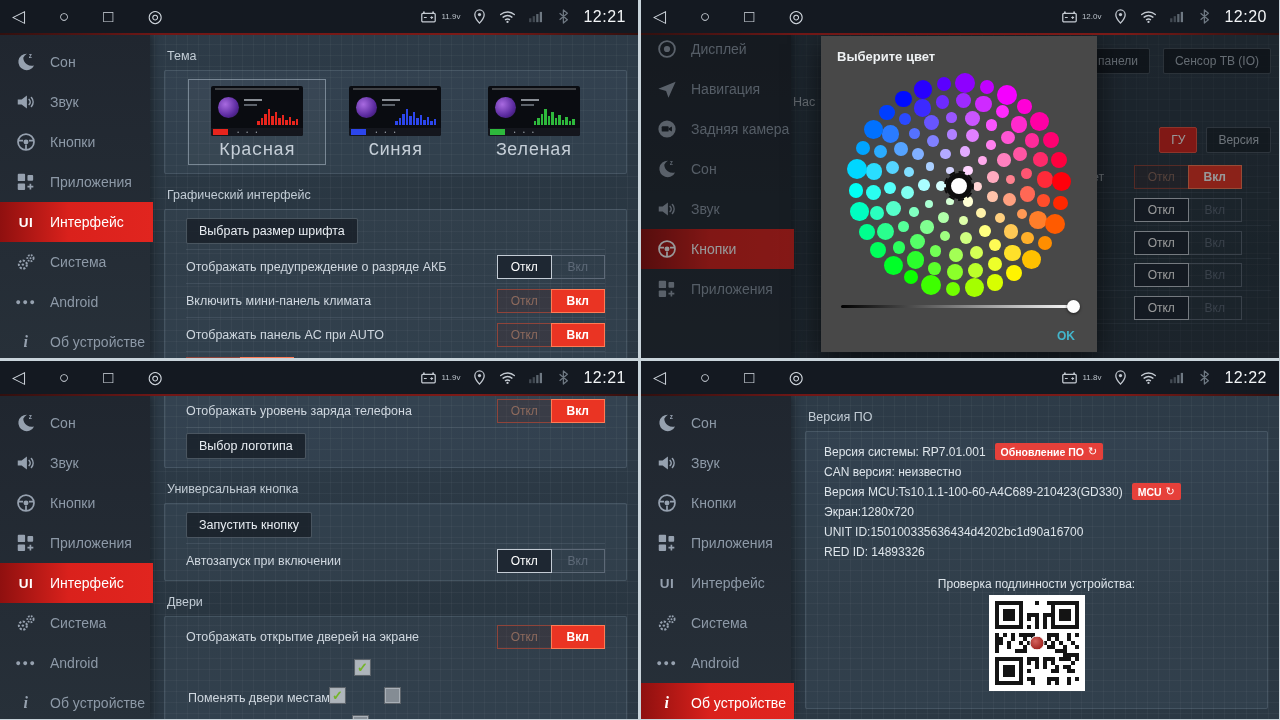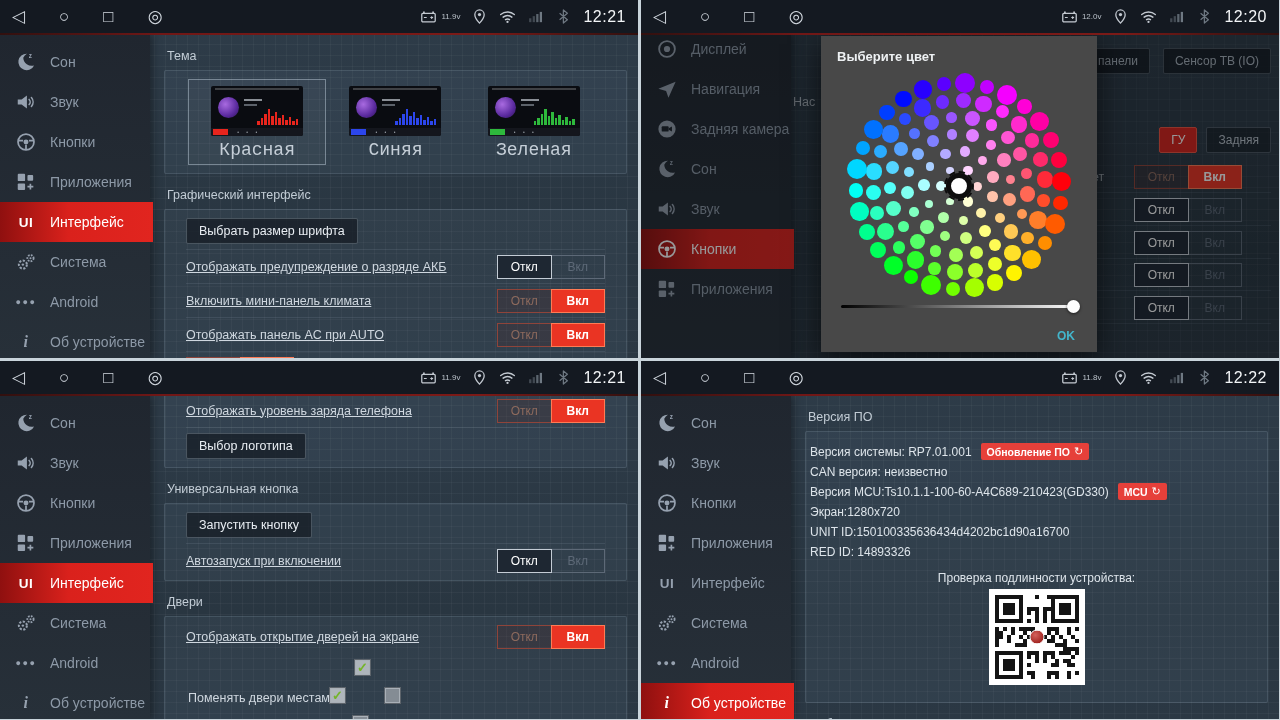--- a/index.html
+++ b/index.html
@@ -37,21 +37,21 @@
   .txticon.dots3{font-size:9px;letter-spacing:1.5px;}
   
   .content{position:relative;flex:1;padding:10px 11px 0 14px;overflow:hidden;}
   .sec-title{font-size:12.5px;color:#c2ccd5;margin:14px 3px 7px;}
   .sec-title:first-child{margin-top:4px;}
   .panel{background:rgba(140,172,195,0.07);border:1px solid rgba(190,212,226,0.14);border-radius:2px;padding:3px 21px;}
   .panel.clipped{margin-top:-16px;}
   .panel.tall{padding-bottom:26px;}
   .prow{display:flex;align-items:center;min-height:33px;}
   .prow + .prow{border-top:1px solid rgba(196,216,231,0.10);}
-  .rlabel{flex:1;font-size:12.5px;color:#cfd7df;padding-right:20px;text-decoration:underline;}
+  .rlabel{flex:1;font-size:12.5px;color:#cfd7df;padding-right:20px;}
   .btn{font-family:inherit;display:inline-block;margin:5px 0;padding:5px 12px;font-size:12.5px;color:#e8edf2;background:rgba(22,28,36,0.75);border:1px solid rgba(195,212,226,0.28);border-radius:2px;cursor:default;}
   
   .toggle{display:flex;width:108px;height:24px;flex:none;font-size:12px;box-sizing:border-box;cursor:default;}
   .tseg{flex:1;display:flex;align-items:center;justify-content:center;box-sizing:border-box;}
   .toggle.off .tseg.off{color:#fff;background:#1e2732;border:1px solid #c4ccd5;}
   .toggle.off .tseg.on{color:#5d6977;border:1px solid #5d6977;border-left:none;}
   .toggle.on .tseg.off{color:#8d6a5d;background:rgba(90,32,26,0.18);border:1px solid #8f443a;border-right:none;}
   .toggle.on .tseg.on{color:#fff;background:#ea3423;border:1px solid #ff7b55;font-weight:bold;}
   
   .themes{display:flex;padding:5px 2px;}
@@ -90,26 +90,26 @@
   .overlay{position:absolute;inset:0;background:rgba(7,9,13,0.42);z-index:3;}
   .dialog{position:absolute;left:180px;top:1px;width:276px;height:316px;background:#484848;box-shadow:0 8px 28px rgba(0,0,0,0.65);z-index:4;}
   .dlg-title{padding:13px 16px 4px;font-size:13px;font-weight:bold;color:#eef1f3;}
   .wheel{position:absolute;left:28px;top:40px;width:220px;height:220px;}
   .wheel .dot{position:absolute;border-radius:50%;}
   .marker{position:absolute;left:97px;top:97px;width:26px;height:26px;border-radius:50%;background:#fff;border:5px solid #0d0d0d;box-sizing:border-box;outline:2px dashed #0d0d0d;outline-offset:0px;}
   .slider{position:absolute;left:20px;right:20px;top:269px;height:3px;border-radius:2px;background:linear-gradient(90deg,#000,#fff);}
   .sthumb{position:absolute;right:-3px;top:-5px;width:13px;height:13px;border-radius:50%;background:#fff;box-shadow:0 1px 3px rgba(0,0,0,0.6);}
   .dlg-ok{position:absolute;right:16px;bottom:8px;font-size:12px;font-weight:bold;color:#43b5cb;background:none;border:none;font-family:inherit;cursor:default;}
   
-  .about-panel{padding:9px 4px;}
+  .about-panel{padding:9px 18px;}
   .about-row{display:flex;align-items:center;gap:9px;min-height:19px;margin:1px 0;}
   .atext{font-size:12px;color:#dde4ea;}
   .badge{font-family:inherit;display:inline-flex;align-items:center;gap:4px;background:#e6403a;color:#fff;font-size:10.5px;font-weight:bold;padding:2px 6px;border-radius:2px;border:none;cursor:default;}
   .badge .refresh{font-size:11px;font-weight:normal;}
-  .qr-caption{text-align:center;font-size:12px;color:#dde4ea;margin:10px 0 4px;}
+  .qr-caption{text-align:center;font-size:12px;color:#dde4ea;margin:16px 0 4px;}
   .qr-wrap{display:flex;justify-content:center;padding-bottom:8px;}
   .qr{position:relative;background:#fff;padding:6px;width:84px;height:84px;}
   .qr-grid{display:grid;grid-template-columns:repeat(21,4px);grid-auto-rows:4px;}
   .qr-grid i{display:block;}
   .qr-grid i.d{background:#141414;}
   .qr-logo{position:absolute;left:50%;top:50%;transform:translate(-50%,-50%);width:15px;height:15px;border-radius:50%;background:radial-gradient(circle at 38% 35%,#d4625c,#a32723 70%);border:1px solid #fff;box-sizing:border-box;}
 </style>
 </head>
 <body>
 
@@ -461,21 +461,21 @@
           </div>
         </nav>
         <main class="content">
           <div class="q2-tabs">
             <button class="tabbtn">ки панели</button>
             <button class="tabbtn">Сенсор ТВ (IO)</button>
           </div>
           <span class="q2-partial">Нас</span>
           <div class="q2-modes">
             <button class="modebtn active">ГУ</button>
-            <button class="modebtn">Задняя</button>
+            <button class="modebtn">Версия</button>
           </div>
           <span class="q2-rowlabel">ет</span>
           <div class="toggle on q2t" style="top: 130px;">
             <span class="tseg off">Откл</span>
             <span class="tseg on">Вкл</span>
           </div>
           <i class="q2sep" style="top: 157px;"></i>
           <div class="toggle off q2t" style="top: 163px;">
             <span class="tseg off">Откл</span>
             <span class="tseg on">Вкл</span>

